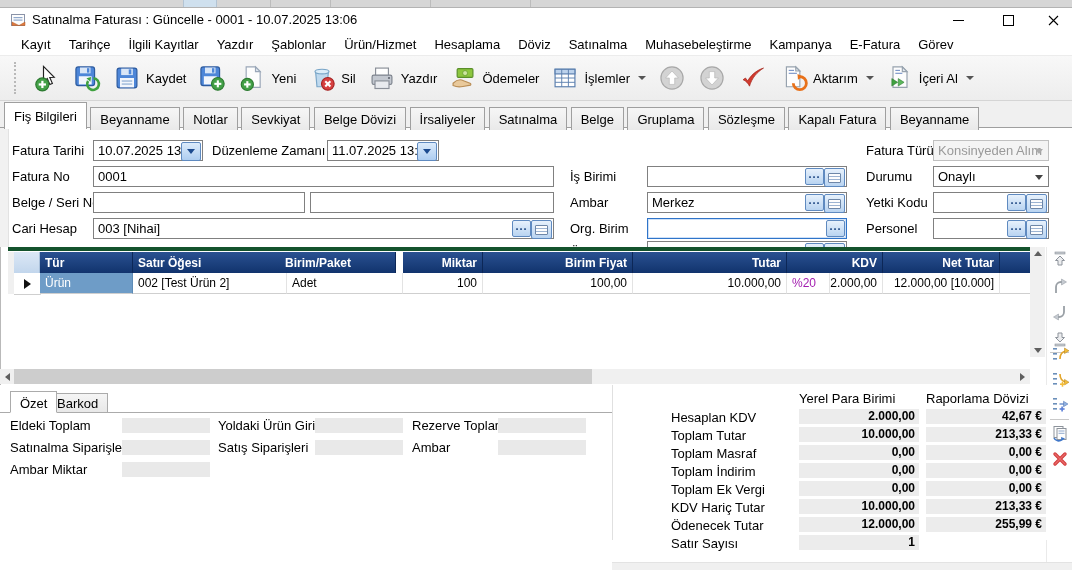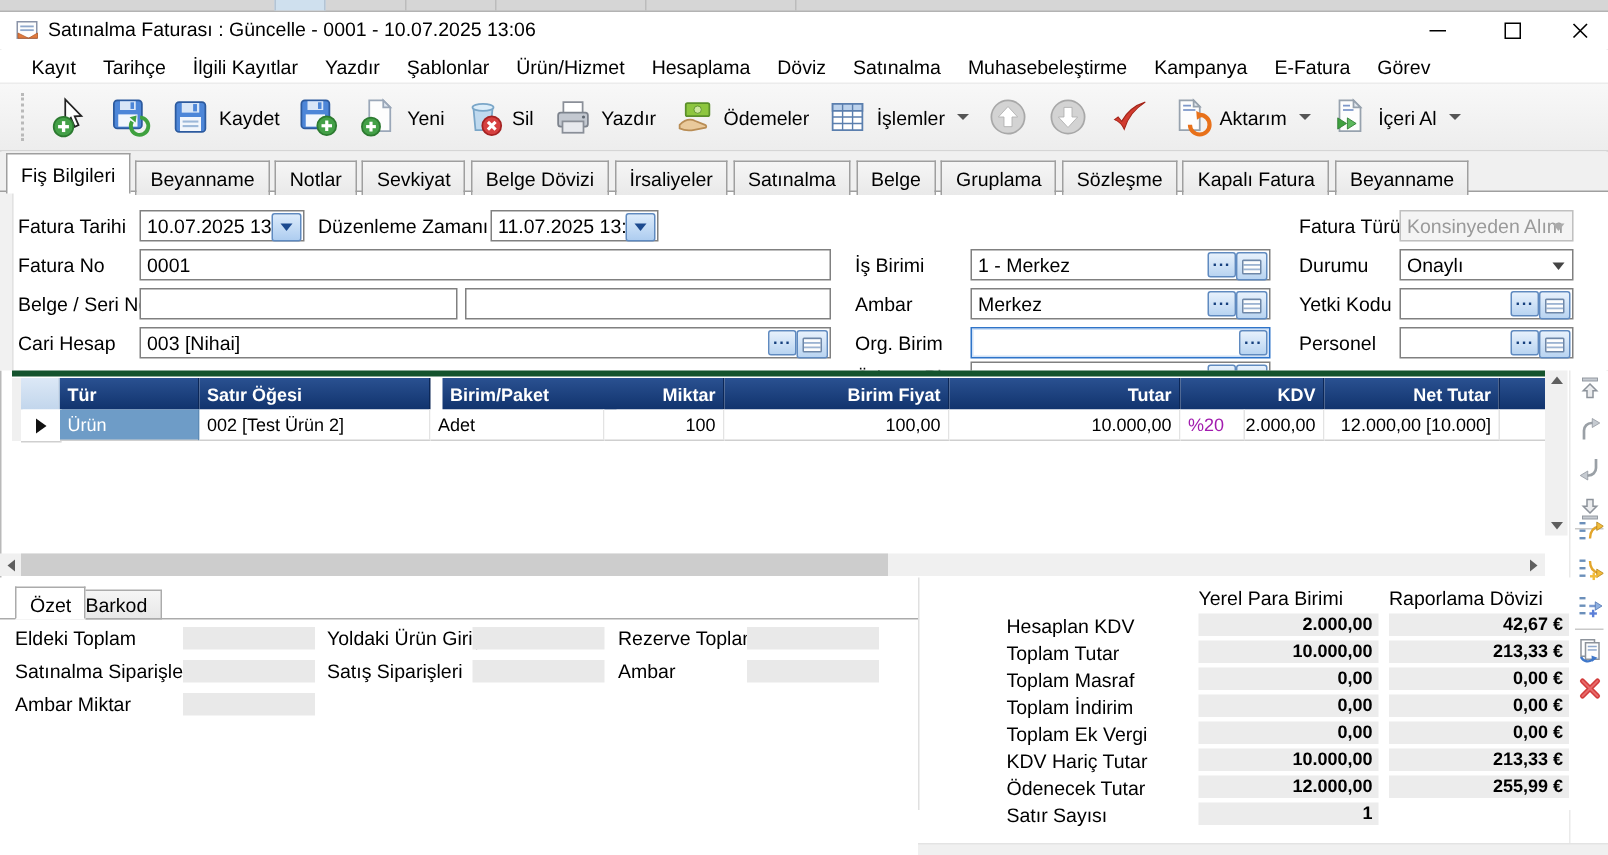--- a/index.html
+++ b/index.html
@@ -336,21 +336,20 @@
       <span class="val">Konsinyeden Alım</span>
       <span class="dd-plain"></span>
     </div>
 
     <div class="flabel" style="left:12px;top:41px;">Fatura No</div>
     <div class="tinput" style="left:93px;top:38px;width:461px;">
       <input readonly="" value="0001" style="">
     </div>
     <div class="flabel" style="left:570px;top:41px;">İş Birimi</div>
     <div class="tinput has-btns" style="left:647px;top:38px;width:200px;">
-      <input readonly="" value="1 - Merkez" style="">
       <span class="mini-btn dots" style="right:22px;">...</span>
       <span class="mini-btn" style="right:1px;">
           <span class="kbd-glyph"></span>
         </span>
     </div>
     <div class="flabel" style="left:866px;top:41px;">Durumu</div>
     <div class="combo plain" style="left:933px;top:38px;width:116px;">
       <span class="val">Onaylı</span>
       <span class="dd-plain"></span>
     </div>
@@ -409,21 +408,21 @@
           <span class="kbd-glyph"></span>
         </span>
     </div>
   </div>
 
   <div class="abs grid">
     <div class="gind"></div>
     <div class="gh-sel" style="left:6px;width:26px;"></div>
     <div class="gh" style="left:32px;width:93px;">Tür</div>
     <div class="gh" style="left:125px;width:154px;">Satır Öğesi</div>
-    <div class="gh" style="left:287px;width:116px;text-align:right;">Birim/Paket</div>
+    <div class="gh" style="left:272px;width:116px;text-align:right;">Birim/Paket</div>
     <div class="gh num" style="left:395px;width:80px;">Miktar</div>
     <div class="gh num" style="left:475px;width:150px;">Birim Fiyat</div>
     <div class="gh num" style="left:625px;width:154px;">Tutar</div>
     <div class="gh num" style="left:779px;width:96px;">KDV</div>
     <div class="gh num" style="left:875px;width:117px;">Net Tutar</div>
     <div class="gh" style="left:992px;width:30px;border-right:none;"></div>
 
     <div class="rowsel" style="left:6px;width:26px;">
         <span class="tri-right"></span>
       </div>

